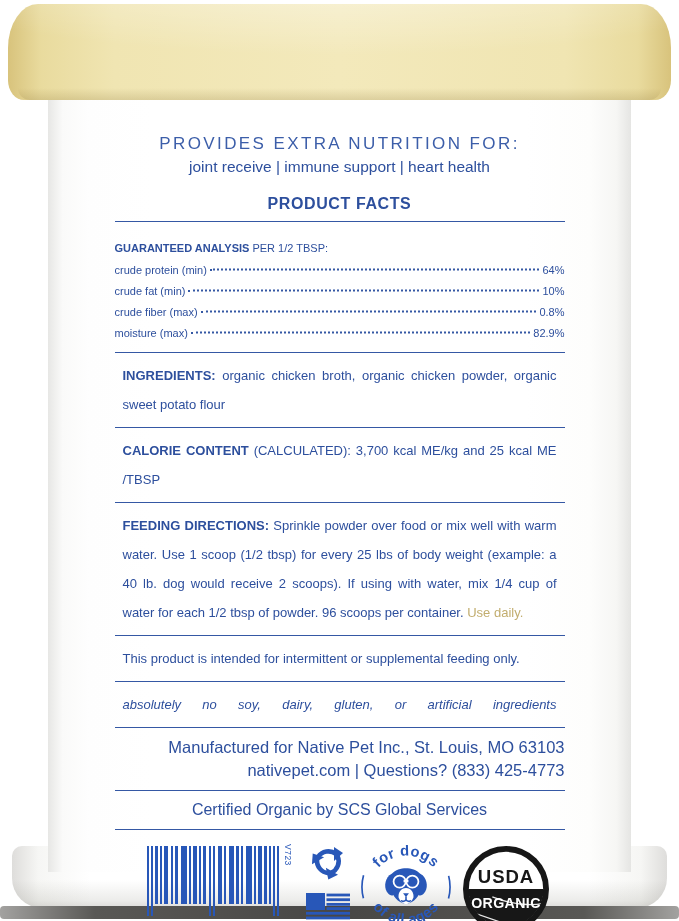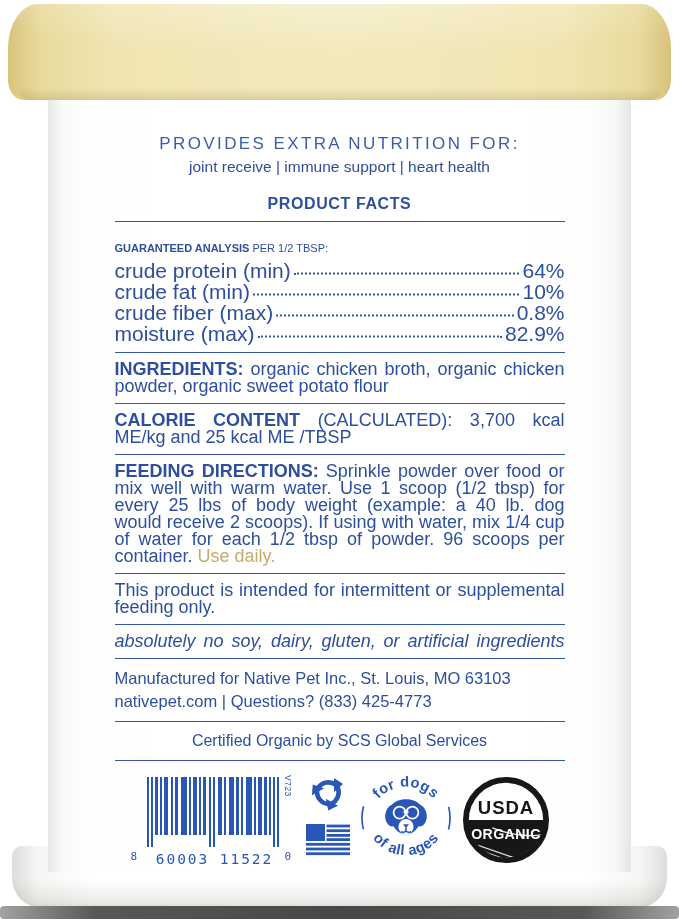--- a/index.html
+++ b/index.html
@@ -51,29 +51,29 @@
   .panel{position:absolute;top:133px;left:50%;transform:translateX(-50%);width:450px;z-index:5;}
 
   .provides{font-size:17px;line-height:21px;letter-spacing:2.4px;text-align:center;color:#3c5ea9;}
   .benefits{font-size:15.5px;line-height:21px;margin-top:2px;text-align:center;}
   .product-facts{margin-top:18px;font-size:16px;font-weight:bold;letter-spacing:.6px;text-align:center;}
 
   .rule{border:none;border-top:1.6px solid #3558a4;margin:8px 0;}
 
   .ga-head{margin-top:16px;font-size:11px;line-height:21.5px;}
   .ga-head b{font-weight:bold;}
-  .ga-row{display:flex;align-items:baseline;font-size:21px;line-height:21px;justify-content:flex-end;}
+  .ga-row{display:flex;align-items:baseline;font-size:11px;line-height:21px;justify-content:flex-end;}
   .ga-dots{flex:1;border-bottom:2.2px dotted #3558a4;margin:0 3px;transform:translateY(-3.5px);}
   .ga-value{white-space:nowrap;}
 
-  .para{margin:0;font-size:18px;line-height:17px;text-align:justify;}
+  .para{margin:8px;font-size:13px;line-height:29px;text-align:justify;}
   .para b{font-weight:bold;}
   .spread{text-align:justify;text-align-last:justify;font-style:italic;}
   .gold{color:var(--gold);}
-  .centerline{font-size:16.5px;line-height:23px;text-align:left;}
+  .centerline{font-size:16.5px;line-height:23px;text-align:right;}
   .certline{font-size:16px;line-height:22px;text-align:center;}
   .mfr-block{margin-top:2px;}
 
   
   .bottom-row{position:relative;height:104px;margin-top:4px;}
   .barcode-wrap{position:absolute;left:14px;top:6px;width:190px;height:92px;color:var(--blue-bright);}
   .bc-bars{position:absolute;left:18px;top:0;}
   .bc-bars rect{fill:var(--blue-bright);}
   .bc-digit{position:absolute;font-family:"DejaVu Sans Mono",monospace;font-size:11px;bottom:4px;}
   .bc-digit.left{left:2px;}

